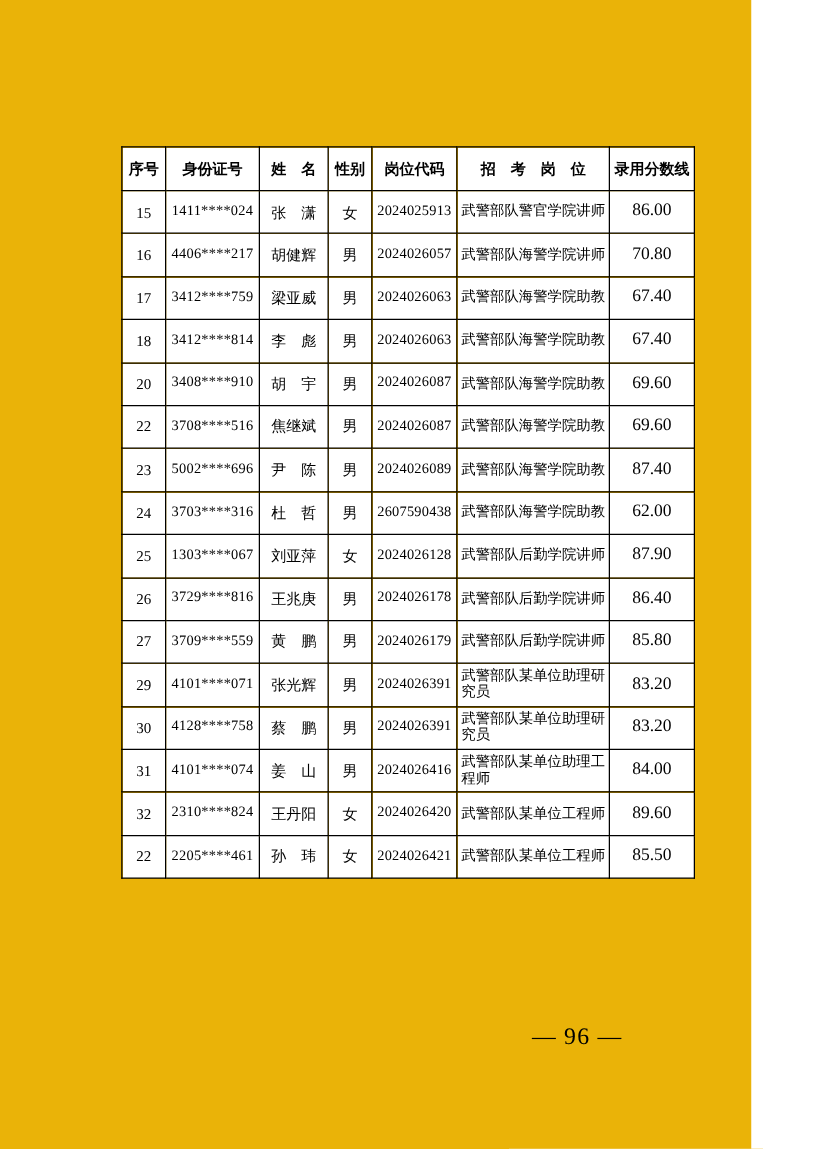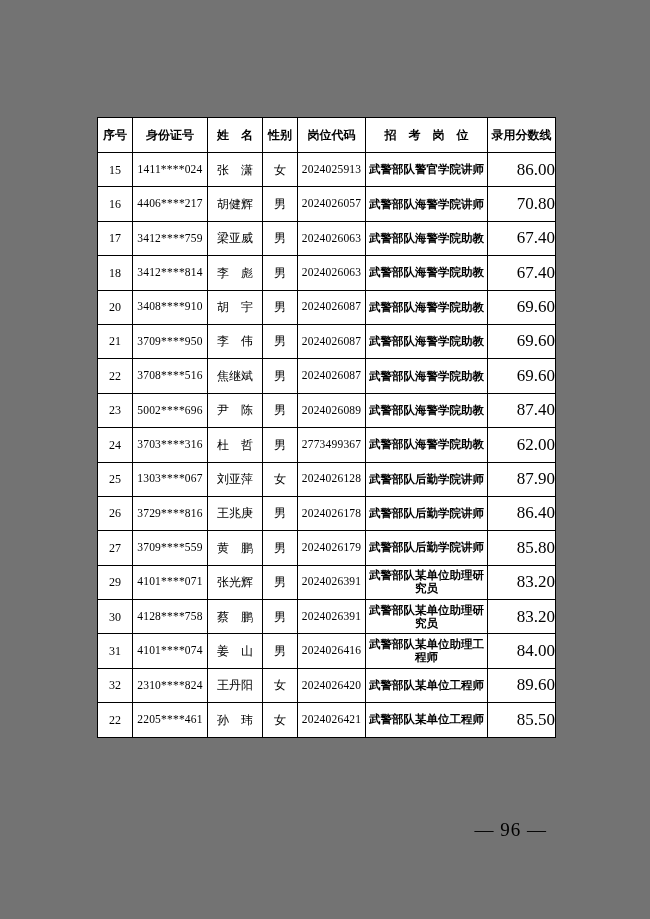--- a/index.html
+++ b/index.html
@@ -11,22 +11,22 @@
     height: 919px;
     background: #ffffff;
     position: relative;
     font-family: "Liberation Serif", "DejaVu Serif", serif;
     color: #000000;
     overflow: hidden;
   }
   .page {
     position: absolute;
     left: 0; top: 0;
-    width: 650px; height: 919px;
-    background: #737373;
+    width: 601px; height: 919px;
+    background: #eab308;
   }
   table.doc-table {
     position: absolute;
     left: 97px;
     top: 117px;
     width: 458px;
     border-collapse: collapse;
     table-layout: fixed;
   }
   .doc-table th,
@@ -49,29 +49,27 @@
   }
   .doc-table tbody tr {
     height: 34.4px;
   }
   .doc-table td.c-id,
   .doc-table td.c-code {
     font-size: 11.5px;
     letter-spacing: 0.2px;
   }
   .doc-table td.c-position {
-    text-align: center;
+    text-align: left;
     padding: 0 3px;
     font-size: 11.5px;
     line-height: 13px;
-    font-weight: bold;
   }
   .doc-table td.c-score {
-    font-size: 17px;
-    text-align: right;
+    font-size: 14px;
   }
   .page-footer {
     position: absolute;
     top: 819px;
     right: 103px;
     font-size: 19px;
     letter-spacing: 1px;
     color: #000000;
   }
 </style>
@@ -141,29 +139,20 @@
         <tr>
       <td class="c-seq">20</td>
       <td class="c-id">3408****910</td>
       <td class="c-name">胡　宇</td>
       <td class="c-gender">男</td>
       <td class="c-code">2024026087</td>
       <td class="c-position">武警部队海警学院助教</td>
       <td class="c-score">69.60</td>
     </tr>
         <tr>
-      <td class="c-seq">21</td>
-      <td class="c-id">3709****950</td>
-      <td class="c-name">李　伟</td>
-      <td class="c-gender">男</td>
-      <td class="c-code">2024026087</td>
-      <td class="c-position">武警部队海警学院助教</td>
-      <td class="c-score">69.60</td>
-    </tr>
-        <tr>
       <td class="c-seq">22</td>
       <td class="c-id">3708****516</td>
       <td class="c-name">焦继斌</td>
       <td class="c-gender">男</td>
       <td class="c-code">2024026087</td>
       <td class="c-position">武警部队海警学院助教</td>
       <td class="c-score">69.60</td>
     </tr>
         <tr>
       <td class="c-seq">23</td>
@@ -172,21 +161,21 @@
       <td class="c-gender">男</td>
       <td class="c-code">2024026089</td>
       <td class="c-position">武警部队海警学院助教</td>
       <td class="c-score">87.40</td>
     </tr>
         <tr>
       <td class="c-seq">24</td>
       <td class="c-id">3703****316</td>
       <td class="c-name">杜　哲</td>
       <td class="c-gender">男</td>
-      <td class="c-code">2773499367</td>
+      <td class="c-code">2607590438</td>
       <td class="c-position">武警部队海警学院助教</td>
       <td class="c-score">62.00</td>
     </tr>
         <tr>
       <td class="c-seq">25</td>
       <td class="c-id">1303****067</td>
       <td class="c-name">刘亚萍</td>
       <td class="c-gender">女</td>
       <td class="c-code">2024026128</td>
       <td class="c-position">武警部队后勤学院讲师</td>

